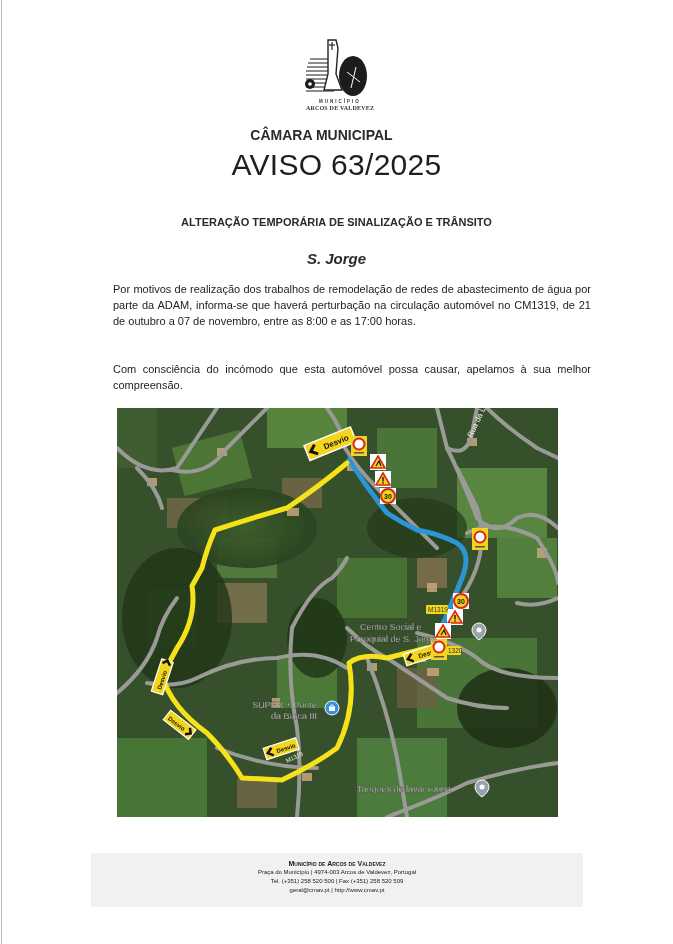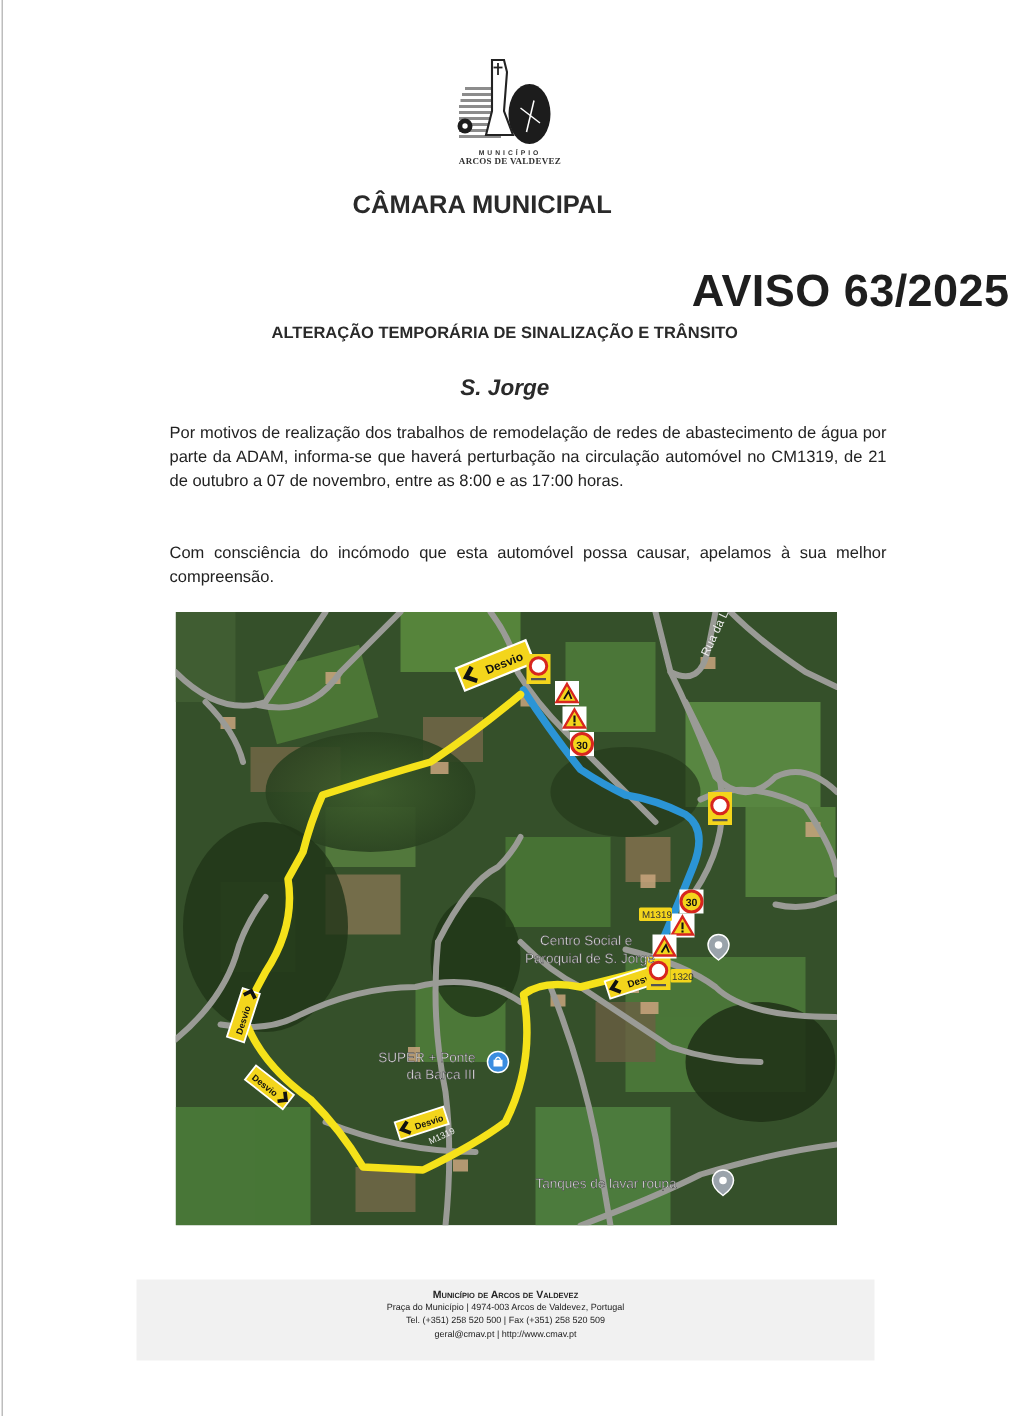--- a/index.html
+++ b/index.html
@@ -7,23 +7,23 @@
       width: 673px; height: 944px; background: #ffffff; position: relative;
       overflow: hidden; font-family: "Liberation Sans", "DejaVu Sans", sans-serif; color: #1a1a1a;
     }
     .edge-line { position: absolute; left: 1px; top: 0; width: 1px; height: 944px; background: #bdbdbd; }
     .logo { position: absolute; left: 298px; top: 34px; width: 84px; height: 84px; }
     .logo-caption-top { position: absolute; left: 298px; top: 99px; width: 84px; text-align: center;
       font-size: 4.5px; letter-spacing: 2px; color: #333; font-weight: bold; }
     .logo-caption-bottom { position: absolute; left: 298px; top: 105px; width: 84px; text-align: center;
       font-size: 6px; color: #333; font-family: "Liberation Serif", serif; font-weight: bold; letter-spacing: 0.2px; }
     .org { position: absolute; left: 0; width: 643px; top: 127px; text-align: center;
-      font-size: 17px; font-weight: bold; color: #2a2a2a; }
-    .title { position: absolute; left: 0; width: 673px; top: 178px; text-align: right;
-      font-size: 30px; font-weight: bold; color: #1e1e1e; letter-spacing: 0.3px; }
+      font-size: 14px; font-weight: bold; color: #2a2a2a; }
+    .title { position: absolute; left: 0; width: 673px; top: 148px; text-align: center;
+      font-size: 30px; font-weight: normal; color: #1e1e1e; letter-spacing: 0.3px; }
     .subtitle { position: absolute; left: 0; width: 673px; top: 216px; text-align: center;
       font-size: 11px; font-weight: bold; color: #2a2a2a; }
     .place { position: absolute; left: 0; width: 673px; top: 250px; text-align: center;
       font-size: 15px; font-weight: bold; font-style: italic; color: #2a2a2a; }
     .para { position: absolute; left: 113px; width: 478px; font-size: 11px; line-height: 16px;
       text-align: justify; color: #222; }
     .p1 { top: 281px; }
     .p2 { top: 361px; }
     .map { position: absolute; left: 117px; top: 408px; width: 441px; height: 409px; overflow: hidden; }
     .footer { position: absolute; left: 91px; top: 853px; width: 492px; height: 54px; background: #f1f1f1;

